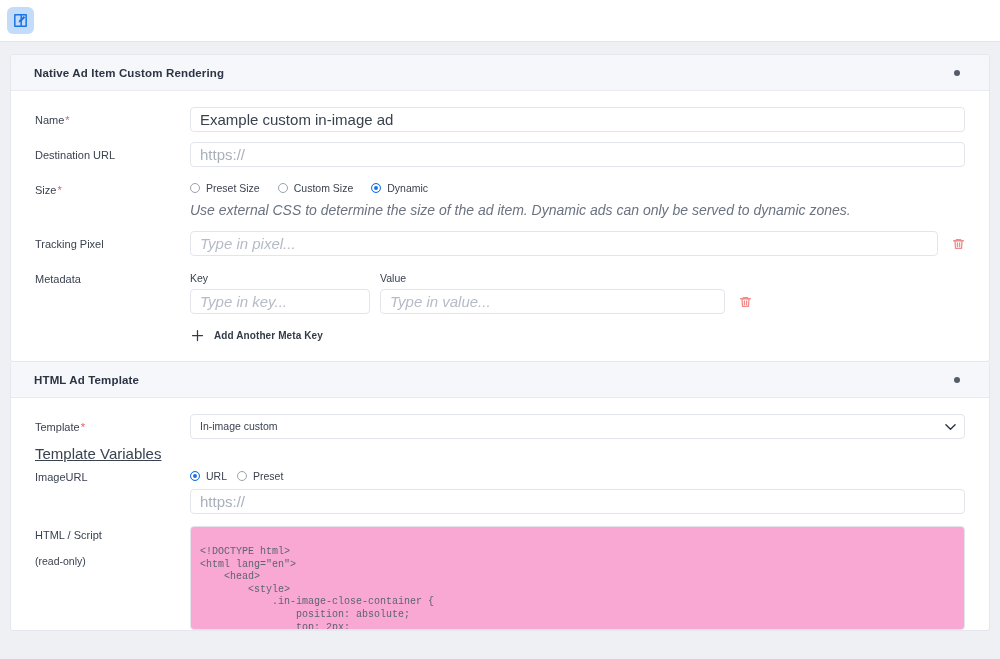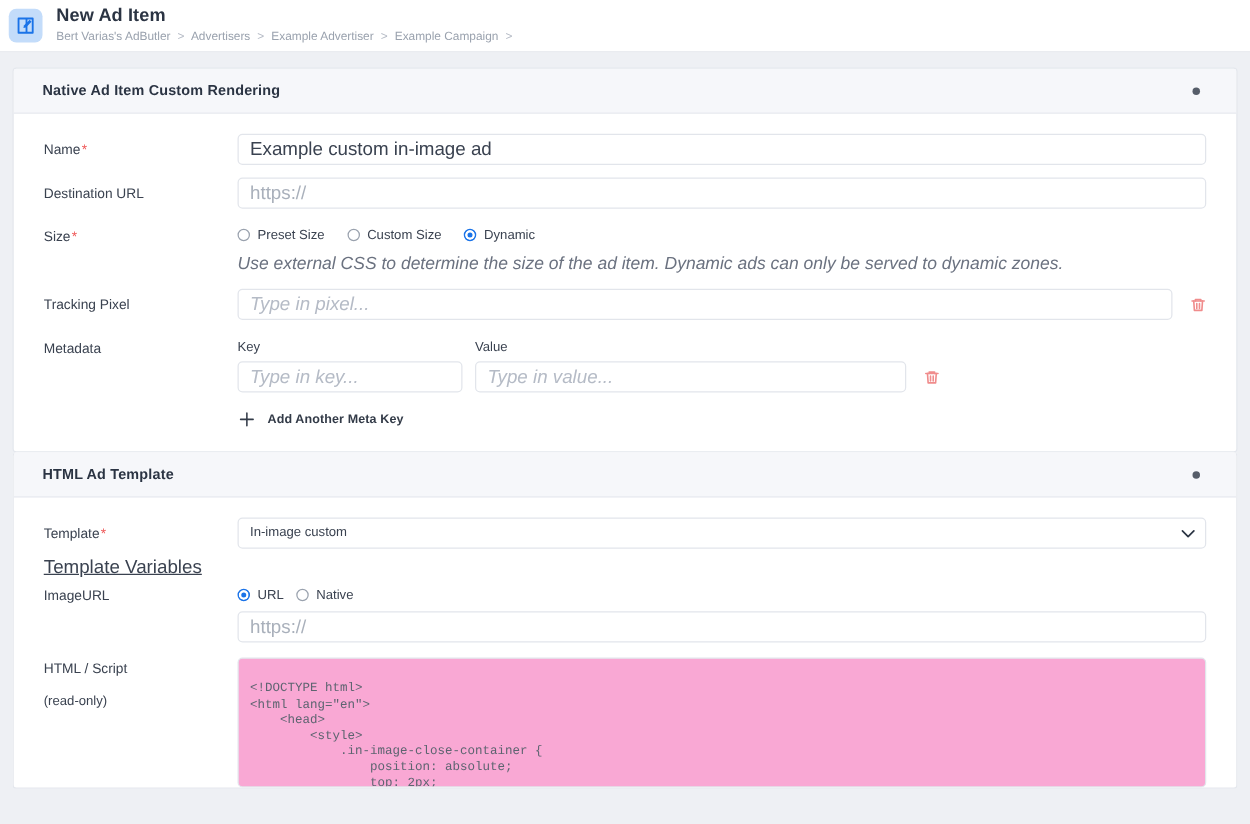--- a/index.html
+++ b/index.html
@@ -212,33 +212,20 @@
 </head>
 <body>
 
 <div class="topbar">
   <div class="app-icon">
     <svg width="17" height="17" viewBox="0 0 24 24" fill="none" stroke="#1a73e8" stroke-width="2.1" stroke-linecap="round" stroke-linejoin="round">
       <path d="M4 4h9v16H4z M4 4h16v16H4z"></path>
       <path d="M16.5 5.5l2.2 2.2-6.4 6.4-2.8.6.6-2.8z" fill="#1a73e8" stroke="none"></path>
     </svg>
   </div>
-  <div class="title-wrap">
-    <div class="page-title">New Ad Item</div>
-    <div class="breadcrumb">
-      <span class="crumb">Bert Varias's AdButler</span>
-      <span class="sep">&gt;</span>
-      <span class="crumb">Advertisers</span>
-      <span class="sep">&gt;</span>
-      <span class="crumb">Example Advertiser</span>
-      <span class="sep">&gt;</span>
-      <span class="crumb">Example Campaign</span>
-      <span class="sep">&gt;</span>
-    </div>
-  </div>
 </div>
 
 <div class="page">
 
   <div class="card">
     <div class="card-head">
       <div class="card-head-title">Native Ad Item Custom Rendering</div>
       <div class="collapse-dot"></div>
     </div>
     <div class="card-body">
@@ -362,21 +349,21 @@
       <div class="row" style="margin-bottom:12px;">
         <div class="row-label" style="padding-top:0;">ImageURL</div>
         <div class="row-field">
           <div class="radio-line" style="padding-top:0;">
             <label class="radio-opt" style="margin-right:10px;">
               <span class="rad on"></span>
               <span class="lbl">URL</span>
             </label>
             <label class="radio-opt">
               <span class="rad"></span>
-              <span class="lbl">Native</span>
+              <span class="lbl">Preset</span>
             </label>
           </div>
           <div style="margin-top:7px;">
             <input class="txt" type="text" placeholder="https://" style="">
           </div>
         </div>
       </div>
 
       <div class="row" style="margin-bottom:0;">
         <div class="row-label" style="padding-top:2px;">

